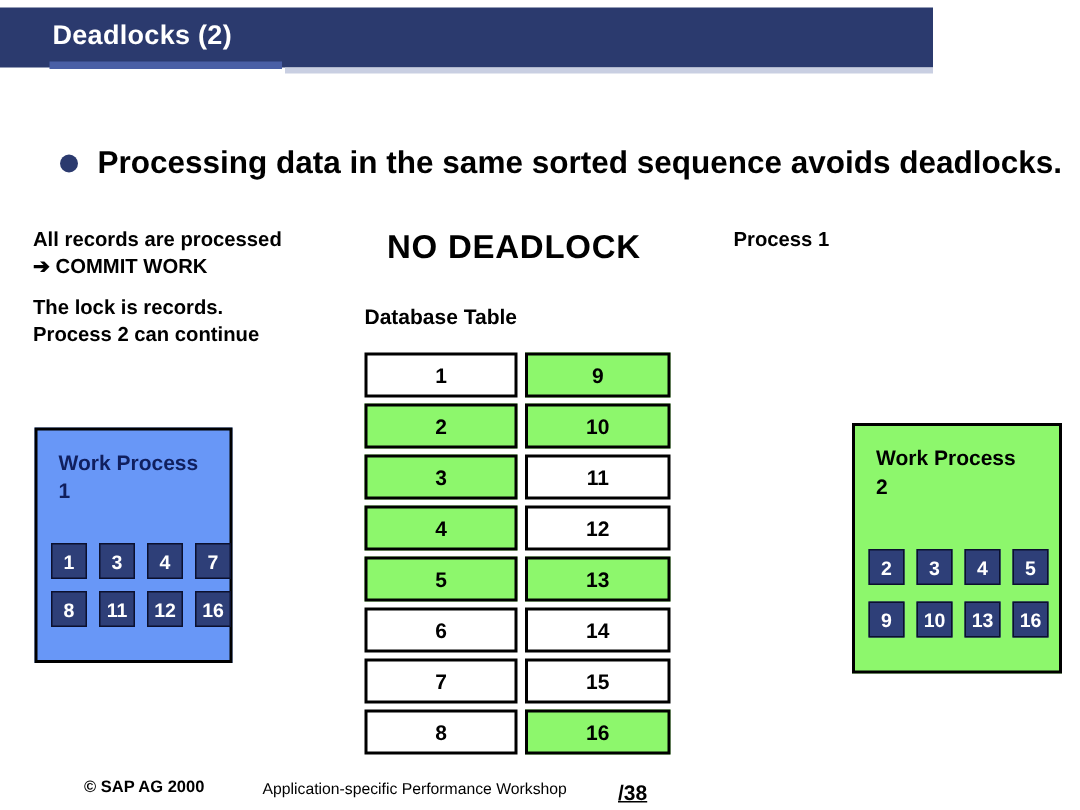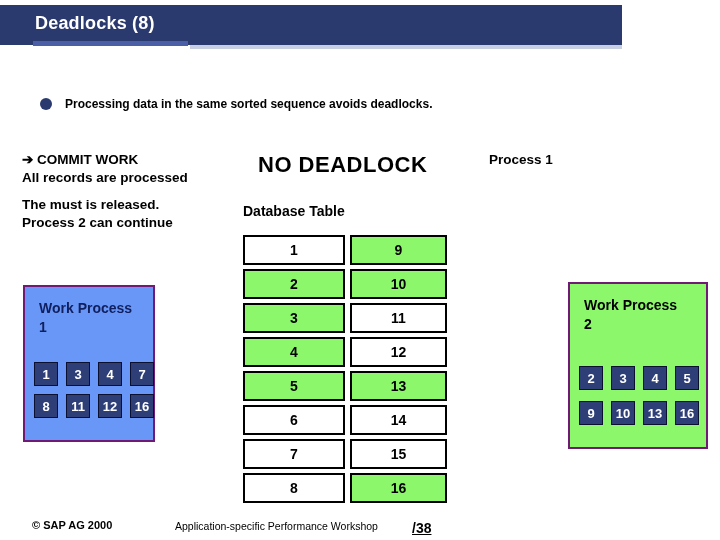--- a/index.html
+++ b/index.html
@@ -23,21 +23,21 @@
     position:absolute;left:72px;top:0;width:63px;height:50px;background:#2B3A6E;
     clip-path:polygon(0 0,100% 0,28% 100%,0 100%);
   }
   .logo-text{
     position:absolute;left:26px;bottom:2px;color:#ffffff;
     font-size:20px;font-weight:900;letter-spacing:-1px;
   }
   
   .bullet-row{position:absolute;left:40px;top:97px;display:flex;align-items:center;gap:13px;}
   .bullet-dot{width:12px;height:12px;border-radius:50%;background:#2B3A6E;flex:0 0 auto;}
-  .bullet-text{font-size:12px;font-weight:bold;color:#000;}
+  .bullet-text{font-size:21px;font-weight:bold;color:#000;}
   
   .note{position:absolute;font-size:13.5px;font-weight:bold;color:#000;line-height:18px;}
   .note-left{left:22px;top:151px;width:220px;}
   .note-left .para2{margin-top:9px;}
   .note-right{left:489px;top:151px;width:195px;}
   .no-deadlock{
     position:absolute;left:258px;top:152px;font-size:22px;font-weight:bold;
     color:#000;letter-spacing:.5px;text-align:right;
   }
   .db-label{
@@ -49,65 +49,65 @@
   .db-row{display:flex;gap:5px;margin-bottom:4px;}
   .db-cell{
     box-sizing:border-box;height:30px;border:2px solid #000;background:#ffffff;
     display:flex;align-items:center;justify-content:center;
     font-size:14px;font-weight:bold;color:#000;
   }
   .db-cell.c-left{width:102px;}
   .db-cell.c-right{width:97px;}
   .db-cell.locked{background:#8DF76C;}
   
-  .wp-box{position:absolute;box-sizing:border-box;border:2px solid #701a75;}
+  .wp-box{position:absolute;box-sizing:border-box;border:2px solid #000000;}
   .wp1{left:23px;top:285px;width:132px;height:157px;background:#6897F7;}
   .wp2{left:568px;top:282px;width:140px;height:167px;background:#8DF76C;}
   .wp-title{
     position:absolute;left:14px;top:12px;width:95px;
     font-size:14px;font-weight:bold;line-height:19px;
   }
   .wp1 .wp-title{color:#101F5E;}
   .wp2 .wp-title{color:#000;}
   .wp-slots{position:absolute;left:9px;}
   .wp1 .r1{top:75px;} .wp1 .r2{top:107px;}
   .wp2 .r1{top:82px;} .wp2 .r2{top:117px;}
   .wp-row{display:flex;gap:8px;}
   .wp-slot{
     box-sizing:border-box;width:24px;height:24px;background:#2E3F78;border:1px solid #0B102E;
     display:flex;align-items:center;justify-content:center;
     color:#fff;font-size:13px;font-weight:bold;
   }
   
-  .footer-copy{position:absolute;left:32px;top:519px;font-size:11px;font-weight:600;color:#000;}
+  .footer-copy{position:absolute;left:56px;top:519px;font-size:11px;font-weight:600;color:#000;}
   .footer-workshop{position:absolute;left:175px;top:520px;font-size:10.5px;font-weight:400;color:#000;}
   .footer-page{position:absolute;left:412px;top:520px;font-size:14px;font-weight:700;color:#000;text-decoration:underline;}
 </style>
 </head>
 <body>
 
 <div class="slide">
 
   <div class="hbar"></div>
   <div class="hbar-underline"></div>
   <div class="hbar-shadow"></div>
-  <div class="slide-title">Deadlocks (8)</div>
+  <div class="slide-title">Deadlocks (2)</div>
 
   <div class="bullet-row">
     <div class="bullet-dot"></div>
     <div class="bullet-text">Processing data in the same sorted sequence avoids deadlocks.</div>
   </div>
 
   <div class="note note-left">
+    <div>All records are processed</div>
     <div>
       <span>➔</span>
       <span>COMMIT WORK</span>
     </div>
-    <div>All records are processed</div>
-    <div class="para2">The must is released.</div>
+    <div class="para2">The lock is records.</div>
     <div>Process 2 can continue</div>
   </div>
 
   <div class="no-deadlock">NO DEADLOCK</div>
   <div class="db-label">Database Table</div>
 
   <div class="note note-right">
     <div>Process 1</div>
   </div>
 

